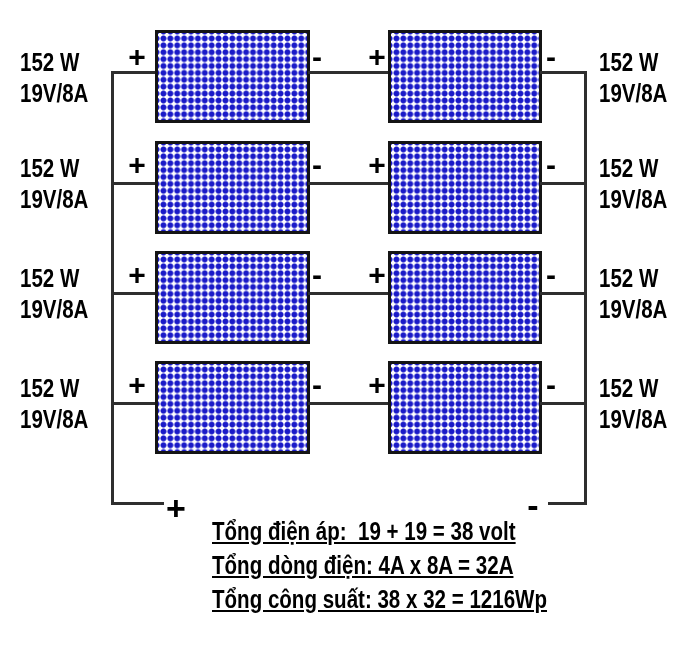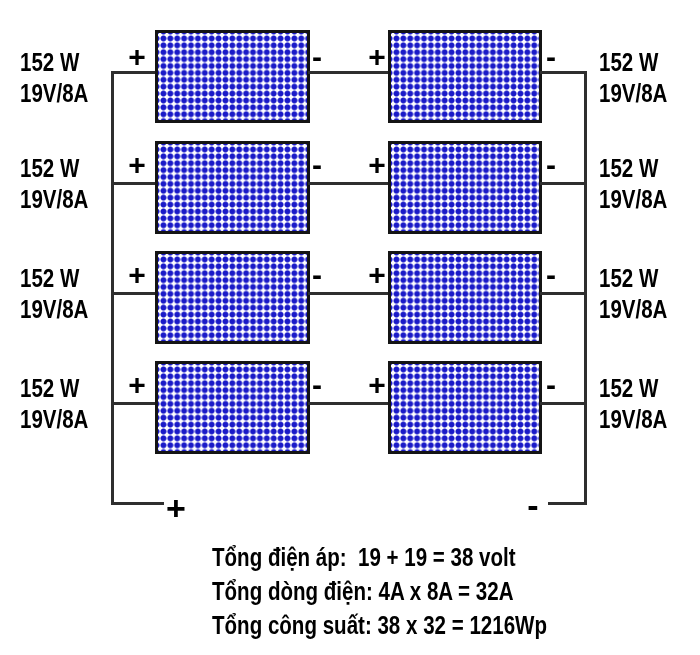--- a/index.html
+++ b/index.html
@@ -57,21 +57,22 @@
     width: 34px;
     text-align: center;
     font-size: 34px;
     font-weight: bold;
     line-height: 34px;
     color: var(--text);
   }
   .summary {
     position: absolute;
     left: 212px;
-    top: 540px;
+    top: 514px;
+    text-decoration: underline;
   }
   .summary-line {
     font-size: 26px;
     font-weight: bold;
     line-height: 34px;
     color: var(--text);
     transform: scaleX(0.79);
     transform-origin: left top;
     white-space: pre;
   }

